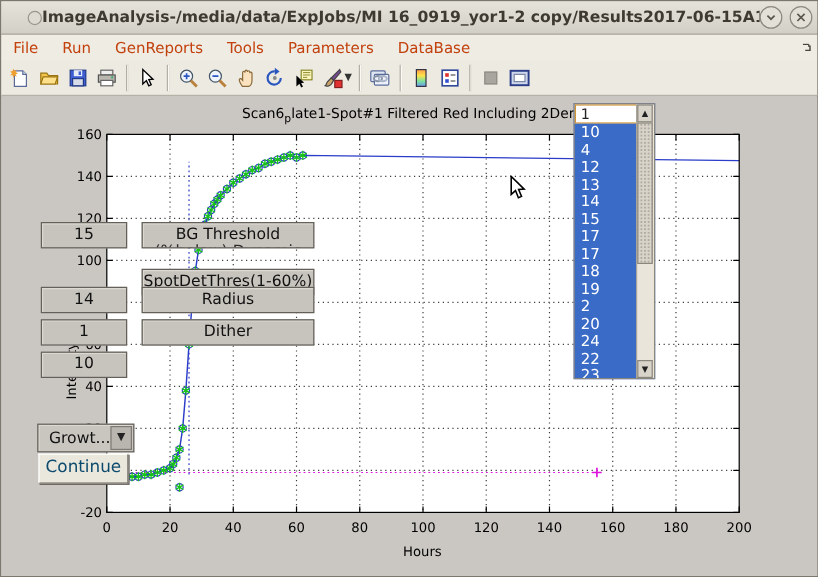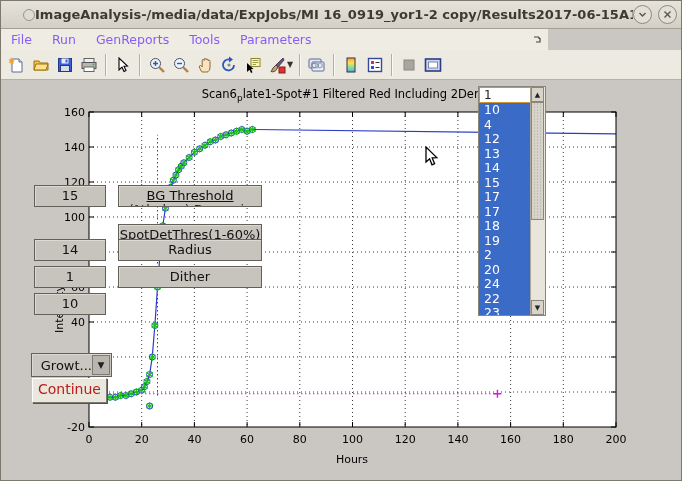--- a/index.html
+++ b/index.html
@@ -11,22 +11,22 @@
     background:linear-gradient(#e6e3db,#d2cfc6);border-bottom:1px solid #a39f95;
     display:flex;align-items:center;}
   #window-menu-icon{width:10px;height:10px;border:1px solid #9a968c;border-radius:50%;
     margin-left:22px;background:#dedbd3;}
   #window-title{flex:1;text-align:center;font-size:13px;font-weight:bold;color:#3f3a31;
     white-space:nowrap;overflow:hidden;}
   .winbtn{width:17px;height:17px;border:1px solid #8d897f;border-radius:50%;background:#e3e0d8;
     margin-right:6px;display:flex;align-items:center;justify-content:center;
     font-size:10px;color:#5a564c;line-height:1;cursor:default;}
   
-  #menubar{position:absolute;left:0;top:28px;width:547px;height:21px;background:#efece4;
-    display:flex;align-items:center;font-size:12.5px;color:#8b5cf6;}
+  #menubar{position:absolute;left:0;top:28px;width:682px;height:21px;background:#efece4;
+    display:flex;align-items:center;font-size:12.5px;color:#c2410c;}
   .menu-item{padding:2px 10px;cursor:default;}
   #menu-overflow{margin-left:auto;margin-right:6px;}
   
   #toolbar{position:absolute;left:0;top:49px;width:682px;height:30px;background:#edeae2;
     border-bottom:1px solid #b5b1a7;display:flex;align-items:center;padding-left:4px;box-sizing:border-box;}
   .tbtn{width:24px;height:24px;display:flex;align-items:center;justify-content:center;}
   .tsep{width:1px;height:22px;background:#b2aea4;border-right:1px solid #fbf9f4;margin:0 4px;}
   .caret{font-size:8px;color:#333;margin-left:-2px;margin-right:2px;}
   
   #figure-area{position:absolute;left:0;top:80px;width:682px;height:401px;background:#cac7c3;}
@@ -35,32 +35,32 @@
   #plot-title{position:absolute;left:88px;width:527px;top:6px;z-index:2;text-align:center;
     font-size:11.5px;color:#000;white-space:nowrap;}
   #plot-title sub{font-size:9px;}
   
   .ufield{position:absolute;left:33px;width:70px;height:20px;background:#c7c4be;
     border:1px solid #63605a;box-shadow:inset 1px 1px 0 #dcd9d2;z-index:5;
     text-align:center;font-size:13px;color:#111;line-height:20px;}
   .ubtn{position:absolute;left:117px;width:144px;height:22px;background:#c7c4be;
     border:1px solid #63605a;box-shadow:inset 1px 1px 0 #dcd9d2;z-index:5;
     text-align:center;font-size:13px;color:#111;overflow:hidden;box-sizing:border-box;}
-  .ubtn .l1{display:block;line-height:14px;padding-top:3px;text-decoration:underline;}
+  .ubtn .l1{display:block;line-height:14px;padding-top:3px;}
   .ubtn .l2{display:block;line-height:13px;color:#2c2c2c;}
   #growth-dropdown{position:absolute;left:30px;top:272px;width:79px;height:22px;z-index:5;
     background:#c9c6c0;border:1px solid #63605a;box-shadow:inset 1px 1px 0 #dcd9d2;
     display:flex;align-items:center;font-size:13px;color:#111;text-align:right;}
   #growth-dropdown .txt{flex:1;padding-left:5px;white-space:nowrap;overflow:hidden;}
   #growth-dropdown .arrow{width:16px;height:18px;margin-right:1px;background:#b9b6b0;
     border:1px solid #7e7a73;display:flex;align-items:center;justify-content:center;
     font-size:9px;color:#222;}
   #continue-button{position:absolute;left:31px;top:297px;width:73px;height:23px;z-index:5;
     background:#eae7dc;border:1px solid #7e7a73;border-top-color:#fff;border-left-color:#fff;
-    box-shadow:1px 1px 0 #55524c;font-size:14px;color:#b91c1c;text-align:center;line-height:21px;}
+    box-shadow:1px 1px 0 #55524c;font-size:14px;color:#0c4a6e;text-align:center;line-height:21px;}
   
   #spot-dropdown{position:absolute;left:477px;top:5px;width:66px;z-index:8;
     border:1px solid #8a867c;background:#3a6bc6;}
   #spot-edit{height:16px;background:#fff;border:1px solid #cf9434;box-sizing:border-box;
     font-size:12px;color:#222;padding-left:4px;line-height:14px;margin-right:14px;}
   #spot-items{height:212px;overflow:hidden;}
   .list-item{height:14.5px;line-height:14.5px;font-size:12.5px;color:#fff;padding-left:5px;
     background:#3a6bc6;}
   #spot-scrollbar{position:absolute;right:0;top:0;bottom:0;width:14px;background:#e9e5da;
     border-left:1px solid #a9a59b;}
@@ -92,20 +92,21 @@
       </svg>
   </div>
 </div>
 
 <div id="menubar">
   <span class="menu-item">File</span>
   <span class="menu-item">Run</span>
   <span class="menu-item">GenReports</span>
   <span class="menu-item">Tools</span>
   <span class="menu-item">Parameters</span>
+  <span class="menu-item">DataBase</span>
   <span id="menu-overflow">
     <svg width="8" height="8" viewBox="0 0 8 8">
         <path d="M0,1 H5 M5,1 V3 M2,6 L6,6 L6,2" fill="none" stroke="#4a463c" stroke-width="1.2"></path>
       </svg>
   </span>
 </div>
 
 <div id="toolbar">
   <div class="tbtn">
     <svg width="18" height="18" viewBox="0 0 18 18">

